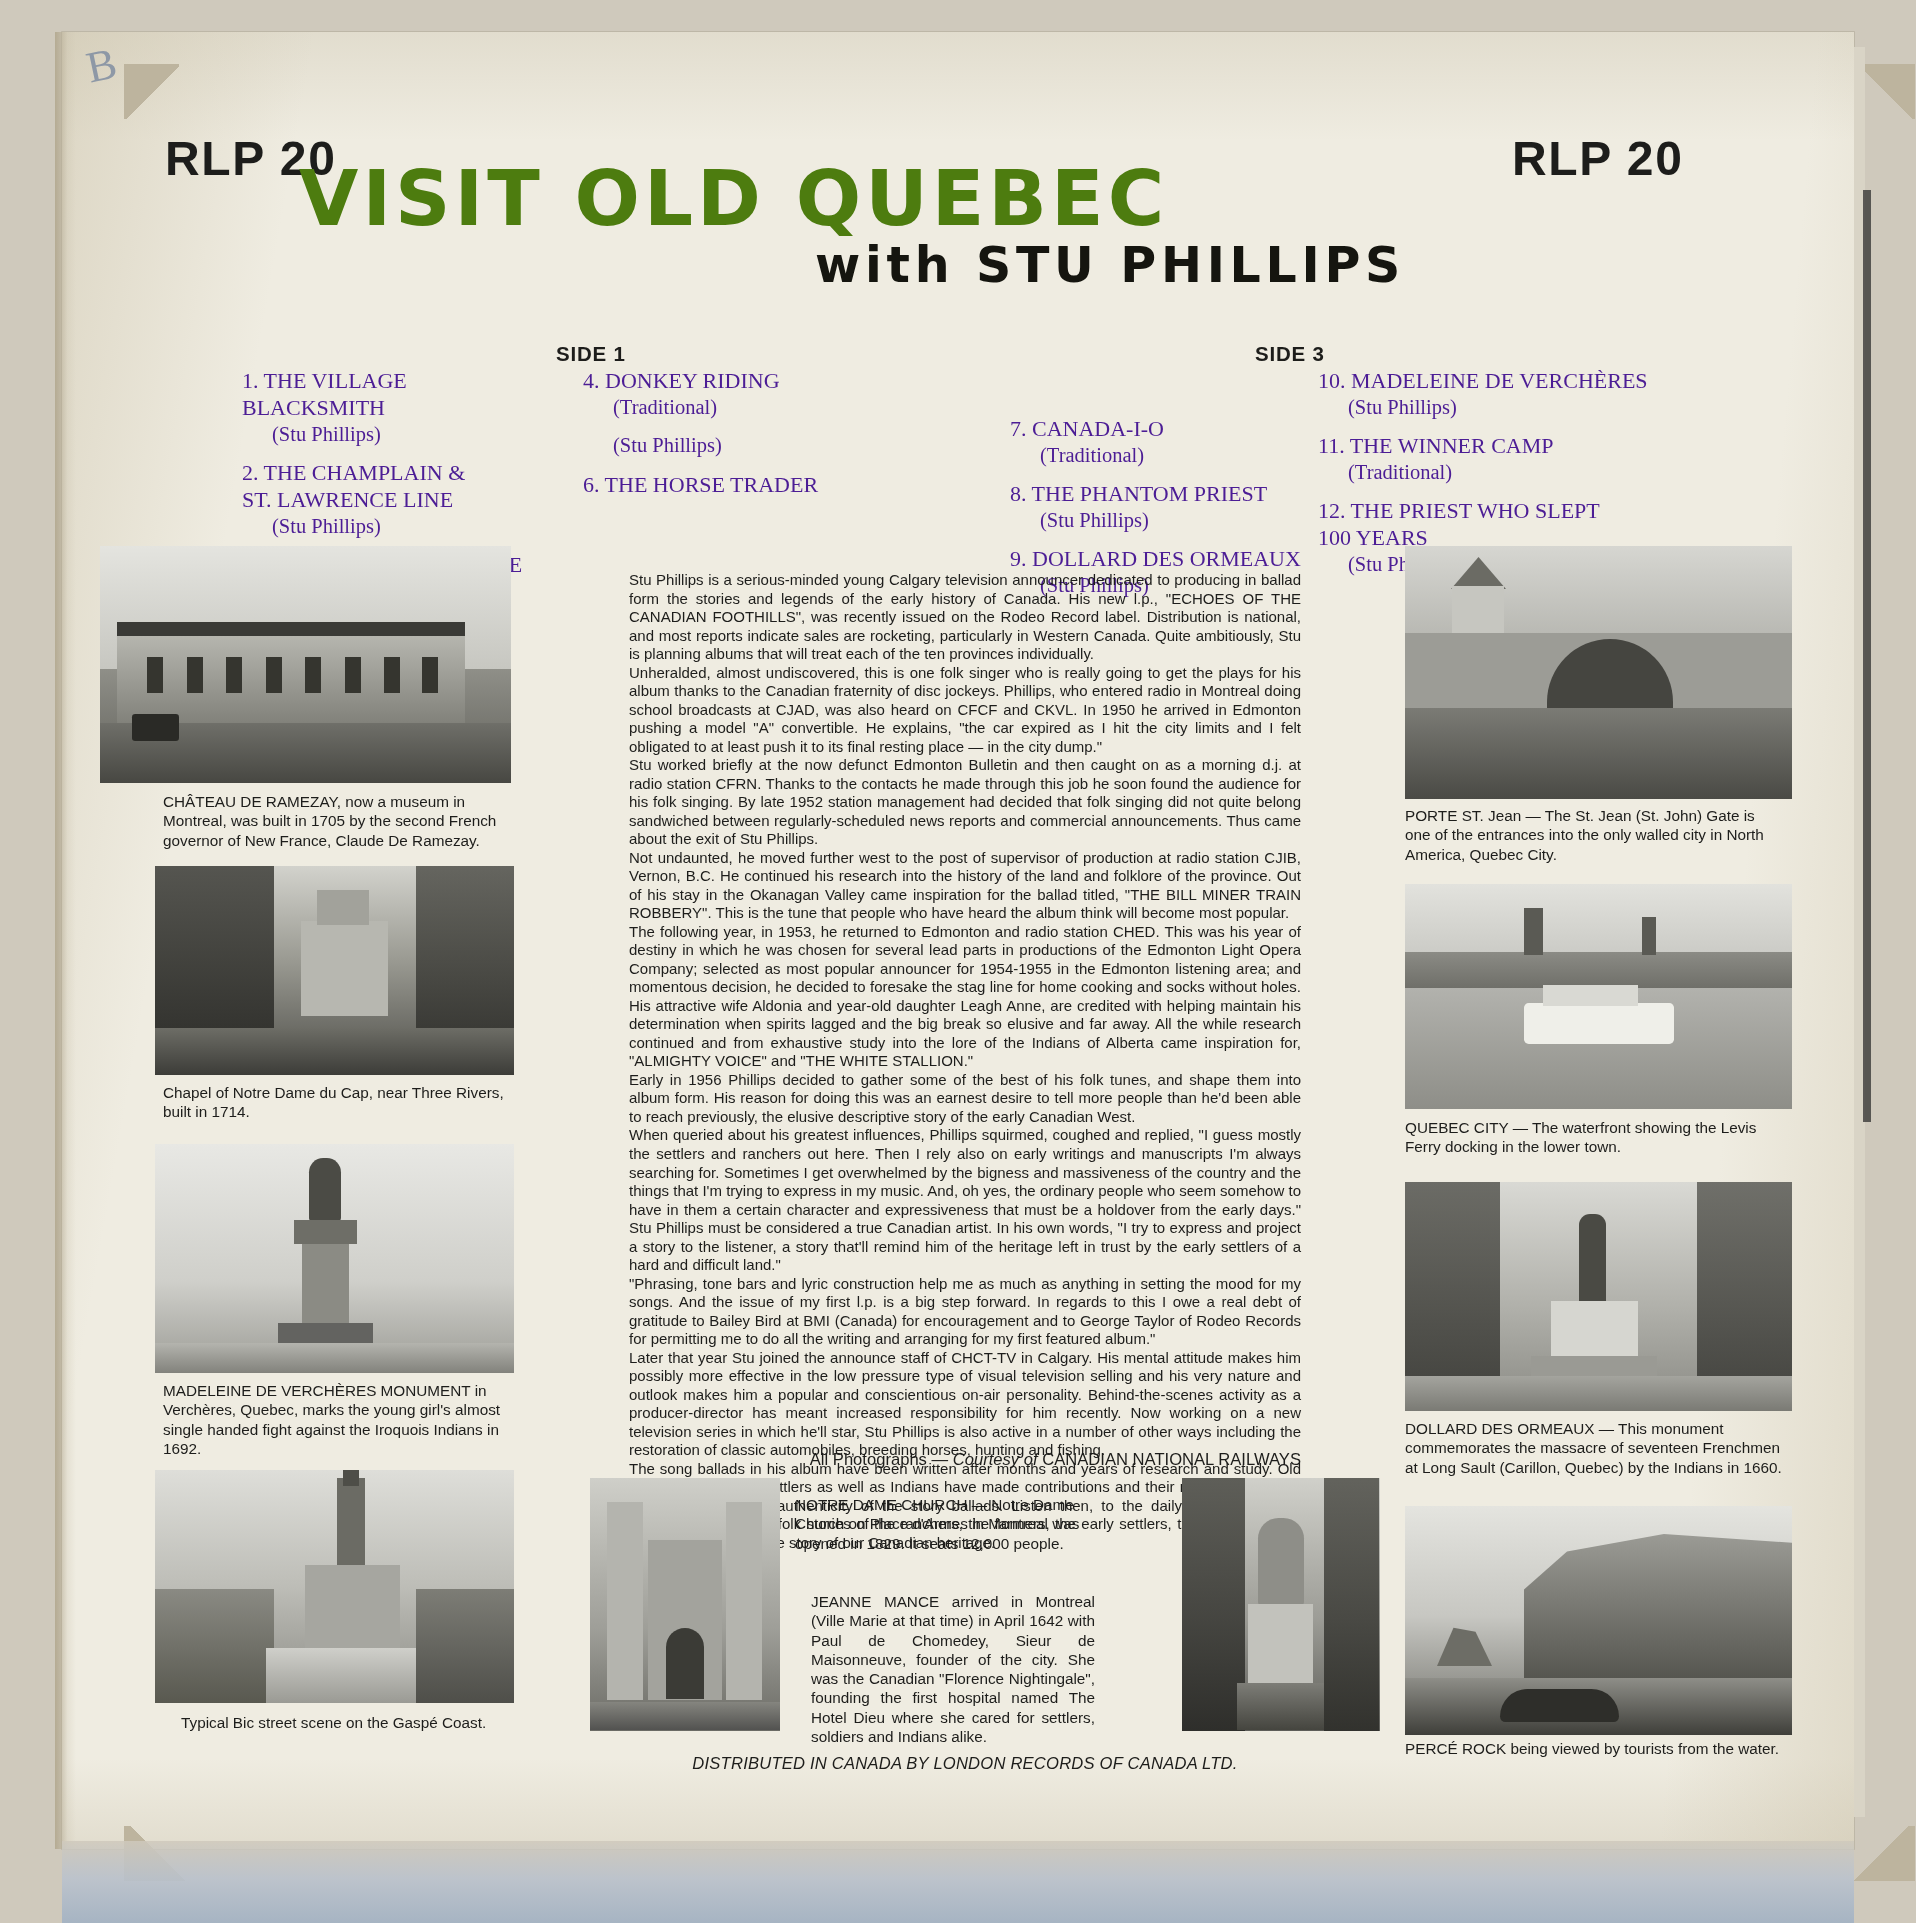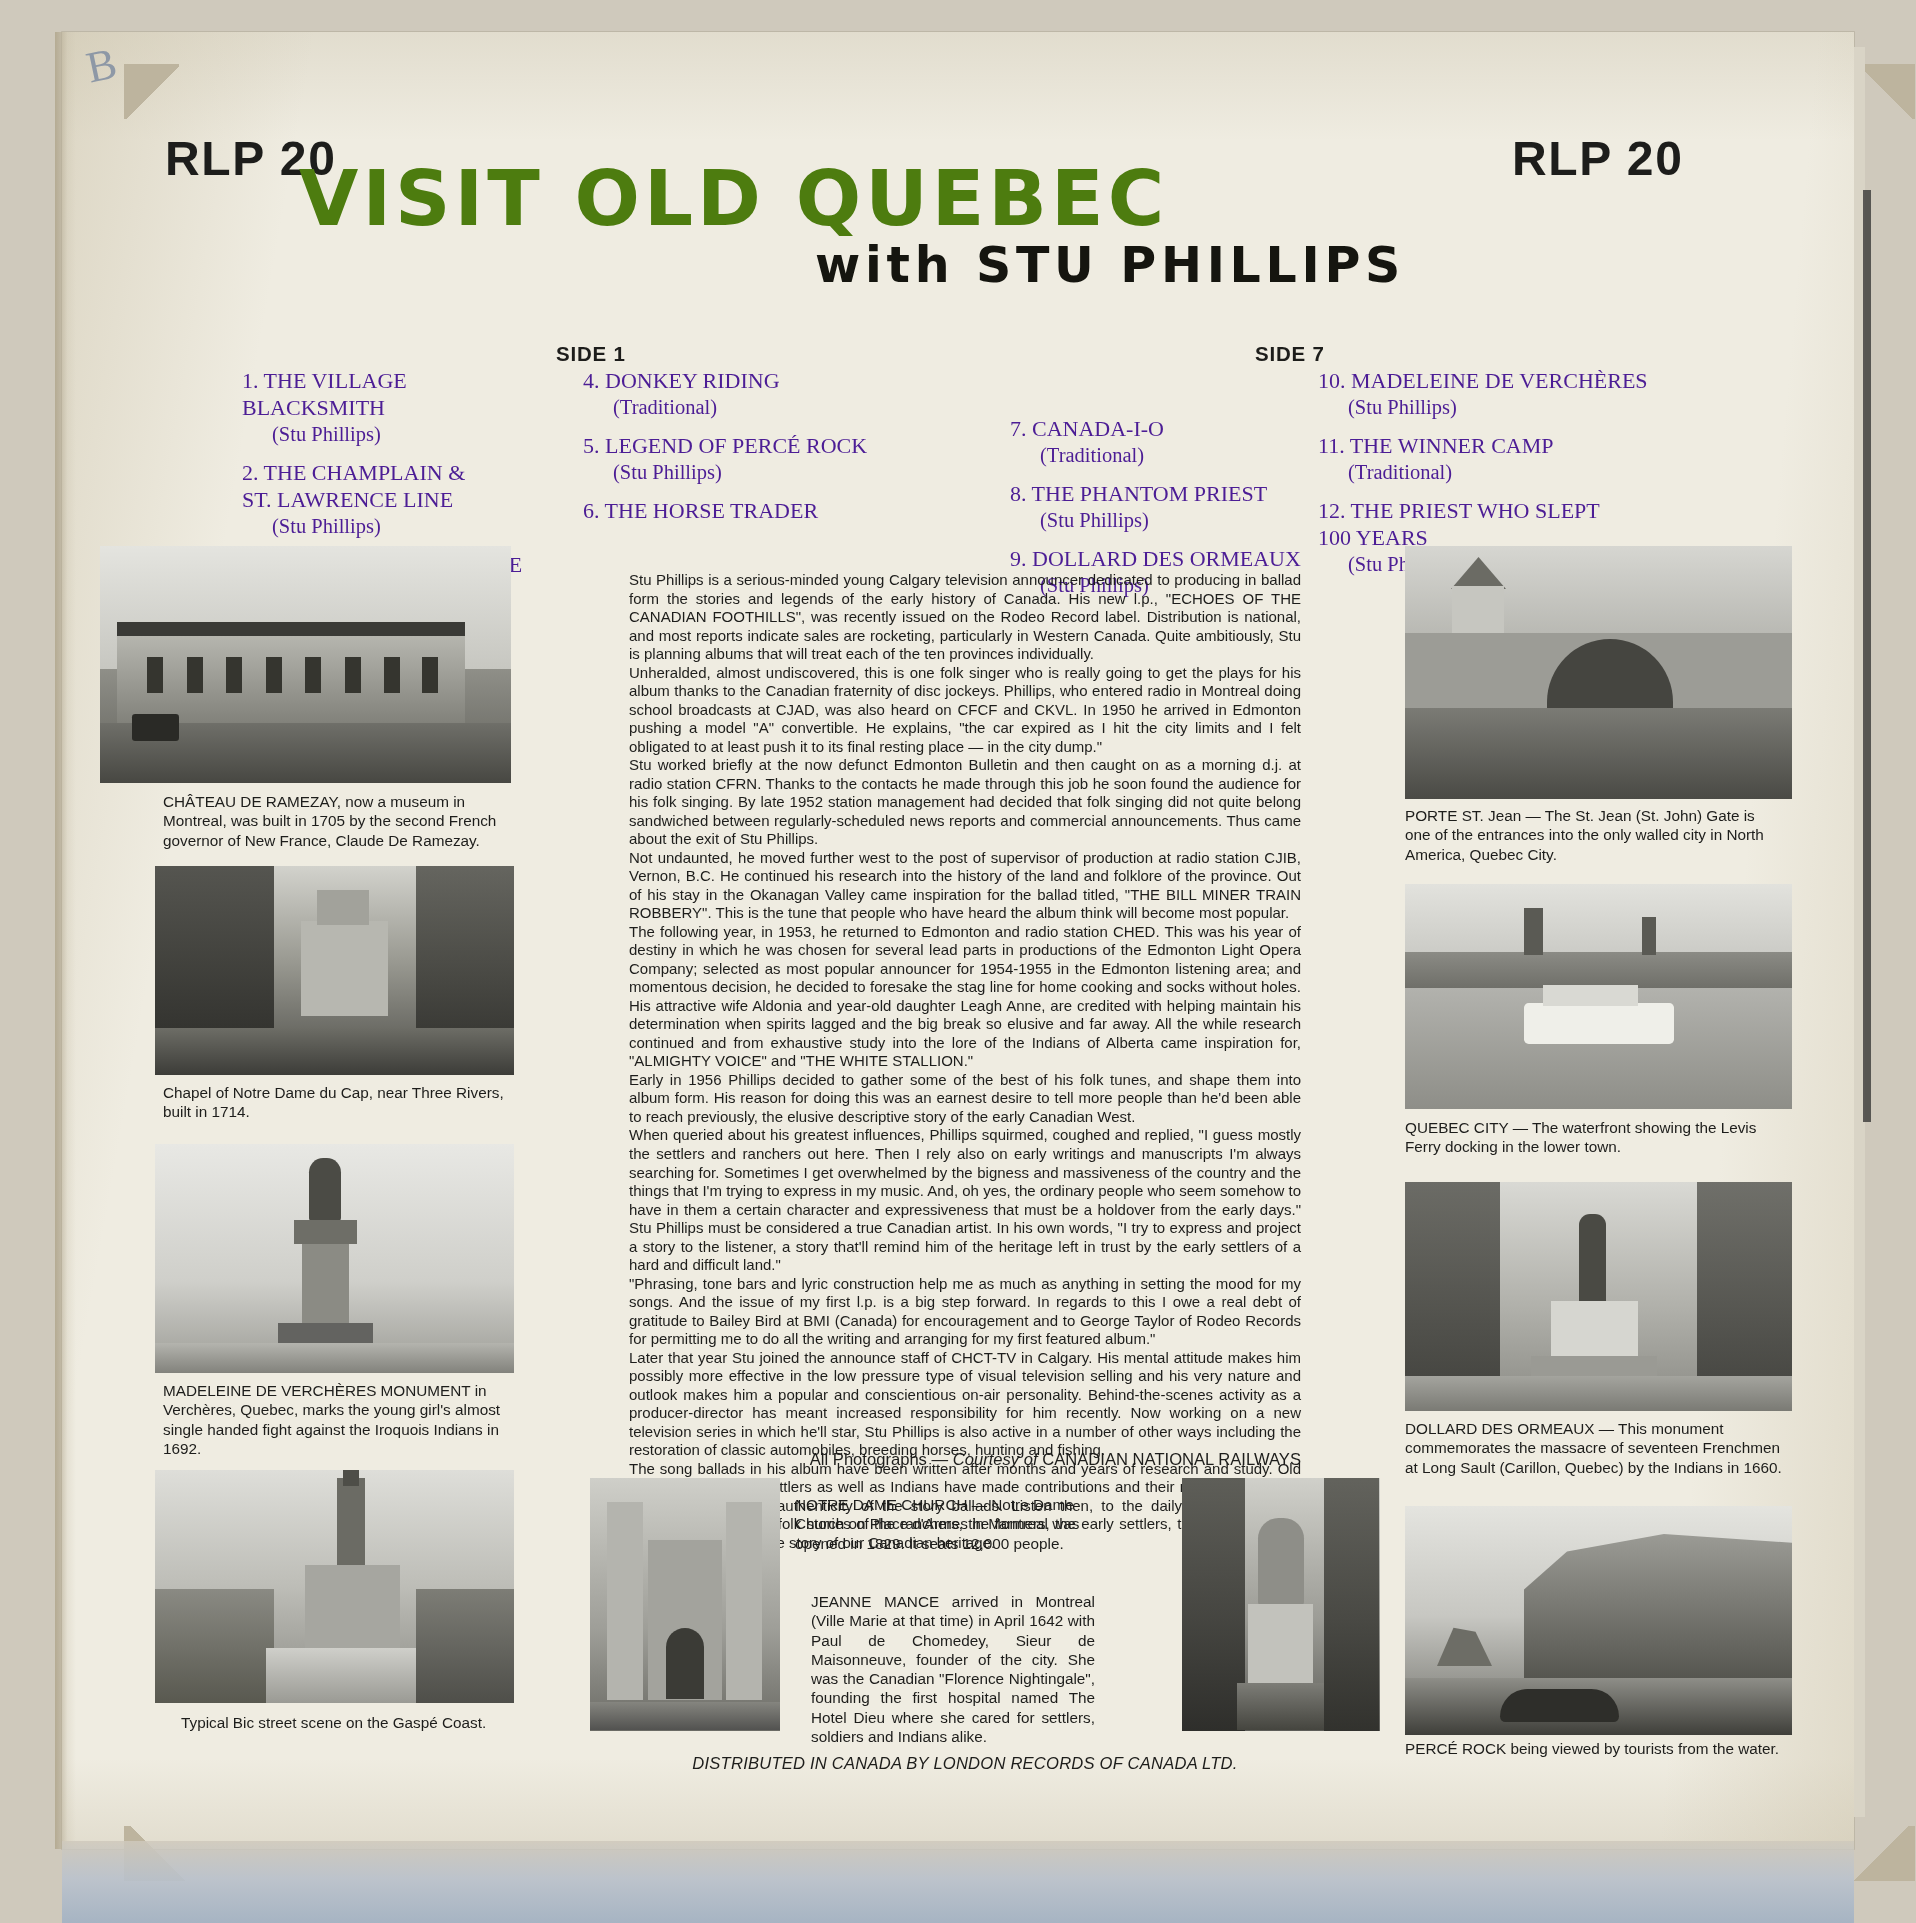--- a/index.html
+++ b/index.html
@@ -95,21 +95,21 @@
 
 <div id="sleeve">
 
   <div id="pencil-b">B</div>
   <div class="rlp" id="rlp-left">RLP 20</div>
   <div class="rlp" id="rlp-right">RLP 20</div>
   <div id="title">VISIT OLD QUEBEC</div>
   <div id="subtitle">with STU PHILLIPS</div>
 
   <div class="side-label" id="side1-label">SIDE 1</div>
-  <div class="side-label" id="side2-label">SIDE 7</div>
+  <div class="side-label" id="side2-label">SIDE 3</div>
 
   <div class="track-col" id="col1">
     <div class="track">
       <div class="t-title"><span>1.</span> <span>THE VILLAGE BLACKSMITH</span></div>
       <div class="t-artist">(Stu Phillips)</div>
     </div>
     <div class="track">
       <div class="t-title"><span>2.</span> <span>THE CHAMPLAIN &amp;
 ST. LAWRENCE LINE</span></div>
       <div class="t-artist">(Stu Phillips)</div>
@@ -119,21 +119,20 @@
       <div class="t-artist">(Traditional)</div>
     </div>
   </div>
 
   <div class="track-col" id="col2">
     <div class="track">
       <div class="t-title"><span>4.</span> <span>DONKEY RIDING</span></div>
       <div class="t-artist">(Traditional)</div>
     </div>
     <div class="track">
-      <div class="t-title"><span>5.</span> <span>LEGEND OF PERCÉ ROCK</span></div>
       <div class="t-artist">(Stu Phillips)</div>
     </div>
     <div class="track">
       <div class="t-title"><span>6.</span> <span>THE HORSE TRADER</span></div>
       <div class="t-artist"></div>
     </div>
   </div>
 
   <div class="track-col" id="col3">
     <div class="track">

